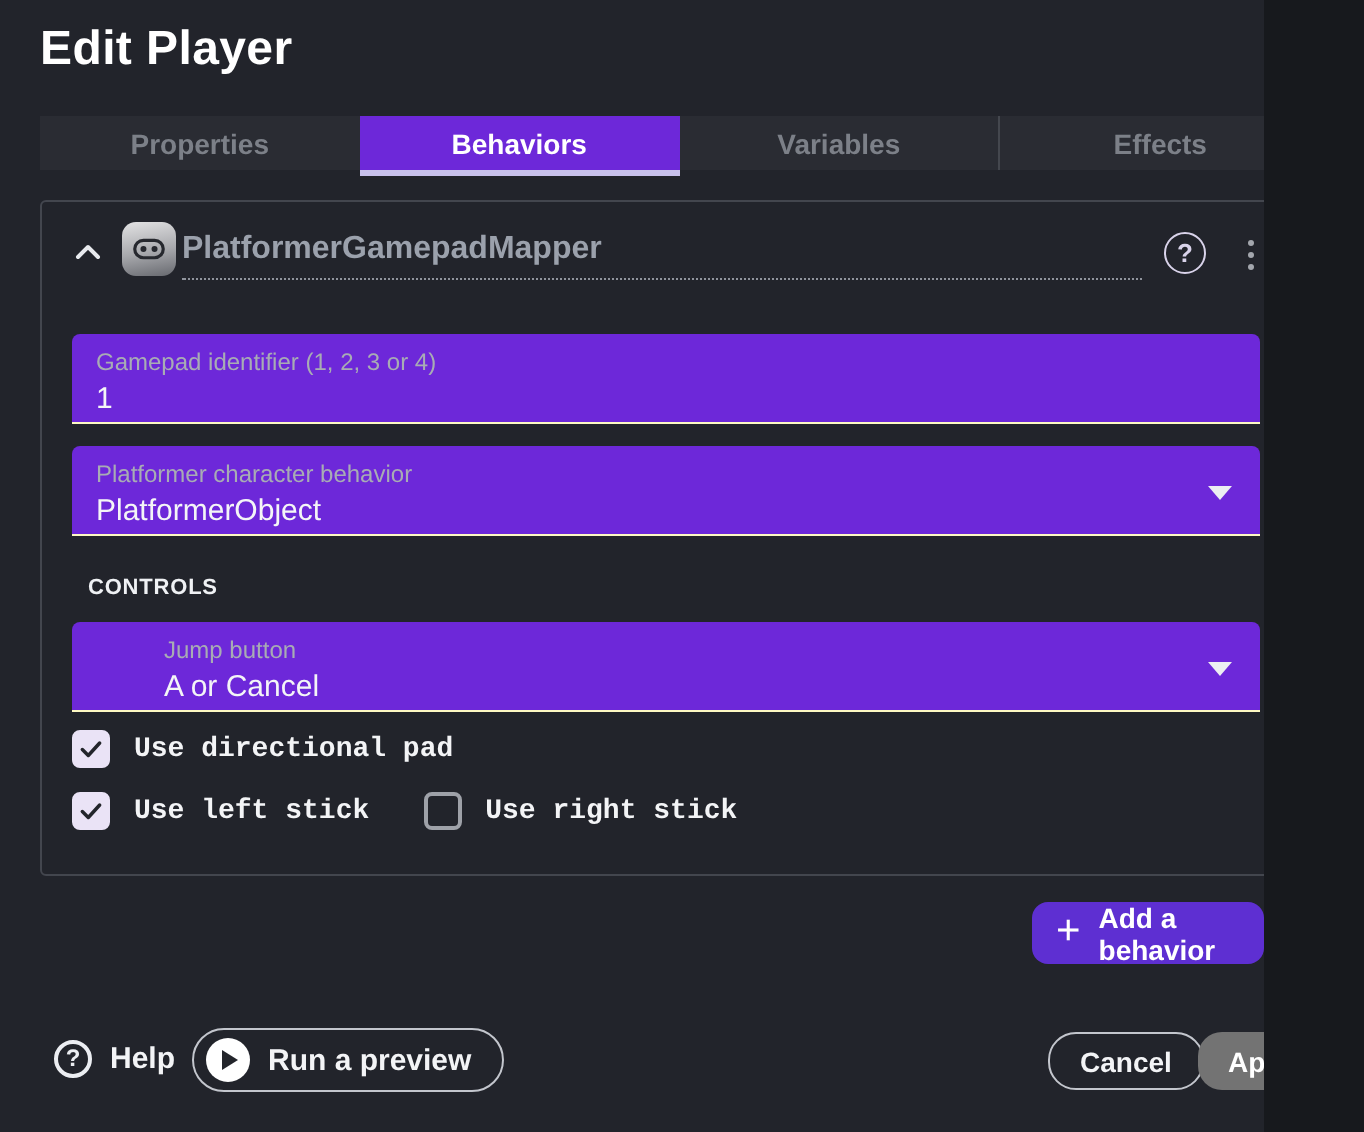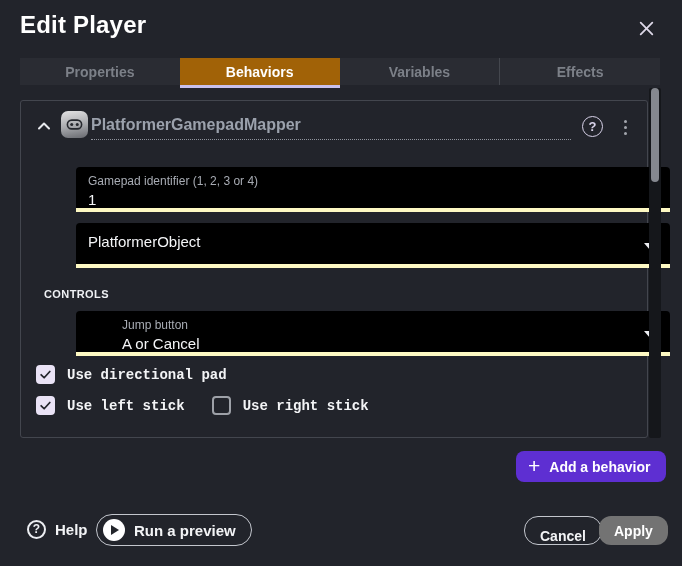--- a/index.html
+++ b/index.html
@@ -1,20 +1,20 @@
 <!DOCTYPE html>
 <html><head>
 <meta charset="utf-8">
 <style>
   * { margin:0; padding:0; box-sizing:border-box; }
   html,body { background:#17191d; }
   body { font-family:"Liberation Sans", sans-serif; }
 
   .dialog {
-    position:relative; width:682px; height:566px;
+    position:relative; width:632px; height:566px;
     background:#22242b; overflow:hidden;
   }
 
   
   .dlg-title {
     position:absolute; left:20px; top:11px;
     font-size:24px; font-weight:bold; color:#ffffff; letter-spacing:.2px;
   }
   .close-btn {
     position:absolute; left:635px; top:17px; width:22px; height:22px;
@@ -24,21 +24,21 @@
   
   .tabbar {
     position:absolute; left:20px; top:58px; width:640px; height:27px;
     display:flex; background:#2a2c33;
   }
   .tab {
     flex:1 1 0; display:flex; align-items:center; justify-content:center;
     font-size:14px; font-weight:bold; color:#7c8088; position:relative; cursor:pointer;
   }
   .tab.with-divider { border-left:1px solid #44474e; }
-  .tab.active { background:#a16207; color:#ffffff; }
+  .tab.active { background:#6d28d9; color:#ffffff; }
   .tab.active::after {
     content:""; position:absolute; left:0; right:0; bottom:-3px; height:3px;
     background:#c9c1ec;
   }
 
   
   .panel {
     position:absolute; left:20px; top:100px; width:628px; height:338px;
     border:1px solid #43464e; border-radius:3px;
   }
@@ -66,22 +66,22 @@
   }
   .kebab {
     position:absolute; left:598px; top:16px; width:12px; height:20px;
     display:flex; flex-direction:column; align-items:center; justify-content:center;
     cursor:pointer;
   }
   .kebab i { width:3px; height:3px; border-radius:50%; background:#a3a6ad; margin:1.5px 0; }
 
   .field {
     position:absolute; left:15px; width:594px; height:45px;
-    background:#000000; border-radius:4px 4px 0 0;
-    border-bottom:4px solid #fef9c3; padding:7px 12px 0 12px; cursor:text;margin-left:40px;
+    background:#6d28d9; border-radius:4px 4px 0 0;
+    border-bottom:1px solid #fef9c3; padding:7px 12px 0 12px; cursor:text;
   }
   .field .flabel { font-size:12px; color:#a8acb4; line-height:14px; }
   .field .fvalue { font-size:15px; color:#f4f5f7; line-height:20px; margin-top:2px; }
   .field.select { cursor:pointer; }
   .dd-arrow {
     position:absolute; right:14px; top:20px; width:0; height:0;
     border-left:6px solid transparent; border-right:6px solid transparent;
     border-top:7px solid #eceef2;
   }
 
@@ -143,21 +143,21 @@
   }
   .play-tri {
     width:0; height:0; margin-left:2px;
     border-top:5px solid transparent; border-bottom:5px solid transparent;
     border-left:8px solid #23252b;
   }
 
   .cancel-btn {
     position:absolute; left:524px; top:516px; height:29px; padding:0 15px;
     border:1px solid #c3c6cd; border-radius:14px; color:#f3f4f6;
-    font-size:14px; font-weight:bold;align-items:flex-end;
+    font-size:14px; font-weight:bold;
   }
   .apply-btn {
     position:absolute; left:599px; top:516px; height:29px; padding:0 15px;
     background:#737373; border-radius:12px; color:#ffffff;
     font-size:14px; font-weight:bold;
   }
 </style>
 </head>
 <body>
 
@@ -203,20 +203,21 @@
         <i></i>
         <i></i>
     </div>
 
     <div class="field" style="top:66px;">
       <div class="flabel">Gamepad identifier (1, 2, 3 or 4)</div>
       <div class="fvalue">1</div>
     </div>
 
     <div class="field select" style="top:122px;">
+      <div class="flabel">Platformer character behavior</div>
       <div class="fvalue">PlatformerObject</div>
       <div class="dd-arrow"></div>
     </div>
 
     <div class="section-label">CONTROLS</div>
 
     <div class="field select" style="top:210px;padding-left:46px;">
       <div class="flabel">Jump button</div>
       <div class="fvalue">A or Cancel</div>
       <div class="dd-arrow"></div>

